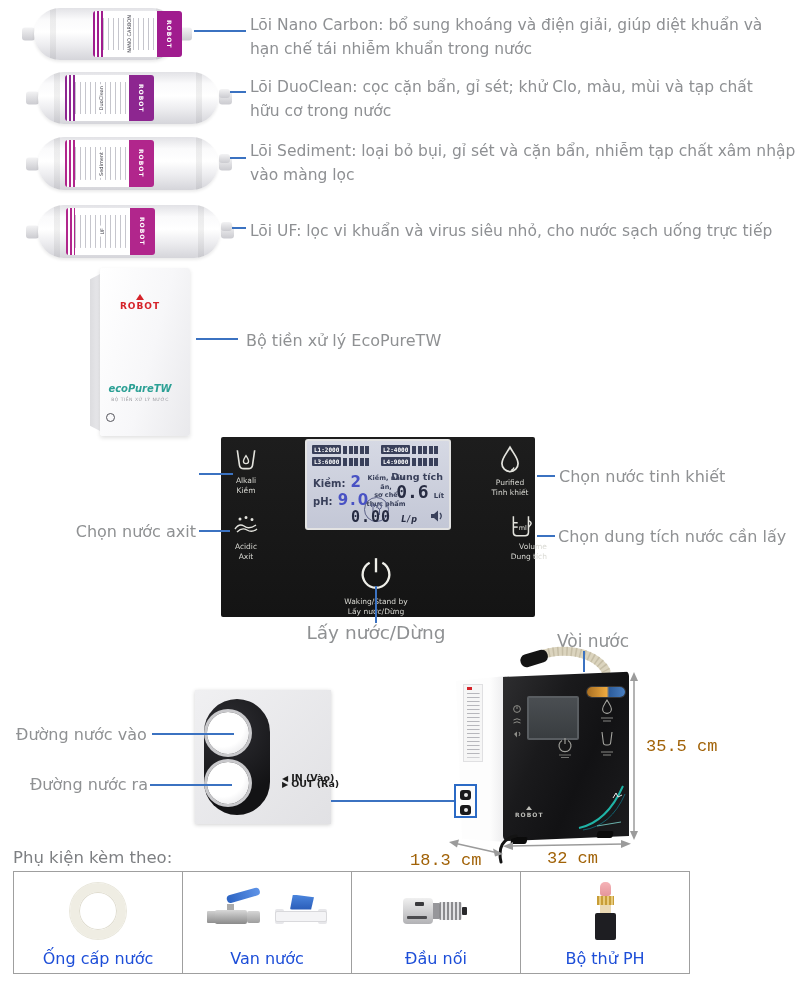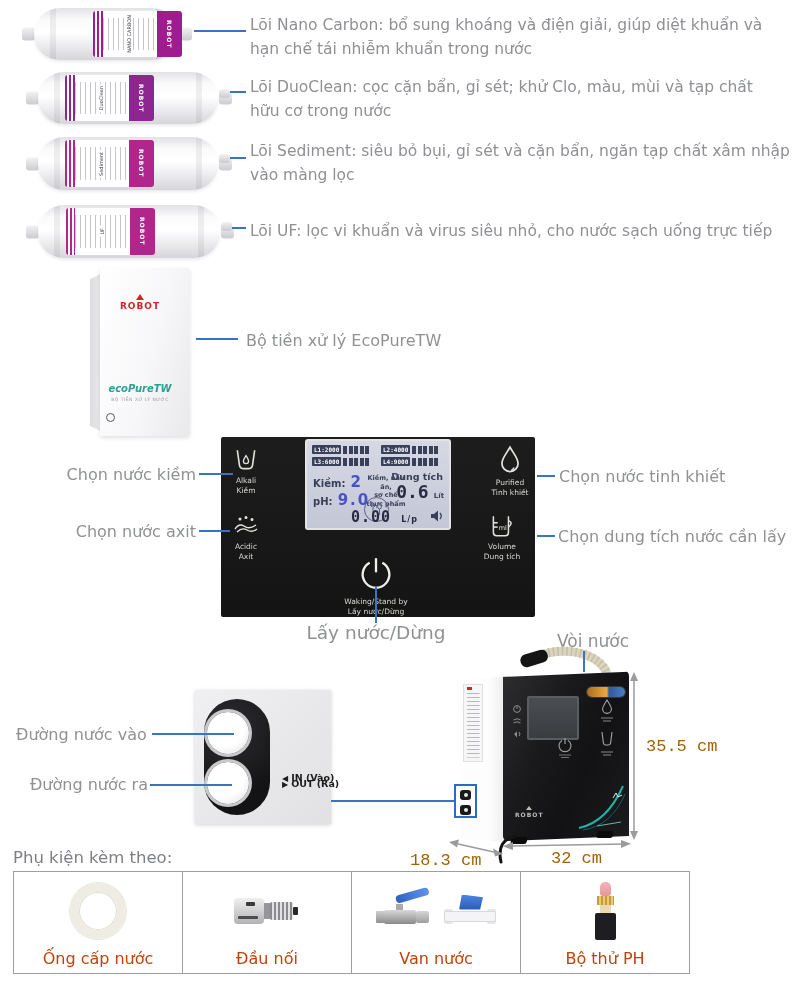--- a/index.html
+++ b/index.html
@@ -52,21 +52,21 @@
     background:linear-gradient(180deg,#d6d9e4,#c3c7d6); overflow:hidden; }
   .liferow { position:absolute; display:flex; align-items:center; gap:2px; }
   .lbadge { font-size:6px; font-weight:bold; font-family:"DejaVu Sans Mono",monospace; background:#39405a; color:#fff; padding:1px 2px; border-radius:1px; }
   .lbars { display:flex; gap:1.5px; }
   .lbars i { display:block; width:4px; height:8px; background:#39405a; }
   .lcdlabel { font-size:10px; font-weight:bold; color:#39405a; }
   .lcdblue { font-size:15px; font-weight:bold; color:#4952c4; }
   .lcdmode { position:absolute; left:54px; top:33px; width:50px; text-align:center; font-size:6.5px; line-height:8.5px; color:#39405a; font-weight:bold; }
   .utcircle { position:absolute; left:57px; top:56px; width:25px; height:25px; border:1.5px solid #5c6287; border-radius:50%; display:flex; align-items:center; justify-content:center; }
   .flow { position:absolute; left:44px; bottom:2px; font-family:"DejaVu Sans Mono",monospace; font-weight:bold; font-size:15px; color:#272c42; letter-spacing:1px; }
-  .flow small { font-size:8px; font-family:"DejaVu Sans","Liberation Sans",sans-serif; }
+  .flow small { font-size:8px; font-family:"DejaVu Sans","Liberation Sans",sans-serif;font-style:italic; }
   .pbtn { position:absolute; width:50px; text-align:center; color:#d9d9d3; }
   .pbtn .txt { font-size:7.5px; line-height:10px; margin-top:3px; }
   .pbtn svg { display:block; margin:0 auto; }
 
   
   .connpanel { position:absolute; left:195px; top:690px; width:136px; height:134px;
     background:linear-gradient(135deg,#f0f0f2,#e1e1e4); box-shadow:0 1px 4px rgba(0,0,0,.18); }
   .stadium { position:absolute; left:9px; top:9px; width:66px; height:116px; border-radius:33px;
     background:radial-gradient(circle at 35% 25%,#2e2e33,#131315 70%); }
   .port { position:absolute; left:12px; width:42px; height:42px; border-radius:50%;
@@ -93,21 +93,21 @@
   .foot { position:absolute; height:7px; width:16px; background:#0b0b0b; border-radius:2px; }
   .blue-box { position:absolute; left:454px; top:784px; width:23px; height:34px; border:2px solid #2b6ac5; z-index:5; }
   .blue-box .dp { position:absolute; left:4px; width:11px; height:10px; background:#19191b; border-radius:3px; }
   .blue-box .dp::after { content:""; position:absolute; left:3.5px; top:3px; width:4px; height:4px; background:#e8e8e8; border-radius:50%; }
 
   
   .acc-table { position:absolute; left:13px; top:871px; width:677px; height:103px; border:1px solid #9f9f9f; display:flex; background:#fff; }
   .acc-cell { flex:1; border-right:1px solid #9f9f9f; display:flex; flex-direction:column; align-items:center; justify-content:flex-end; padding-bottom:5px; position:relative; }
   .acc-cell:last-child { border-right:none; }
   .acc-img { flex:1; display:flex; align-items:center; justify-content:center; width:100%; }
-  .acc-label { font-size:16px; color:#c2410c; }
+  .acc-label { font-size:16px; color:#1d4ed8; }
 
   .ring { width:56px; height:56px; border-radius:50%; border:9px solid #efede3; box-shadow:inset 0 0 0 1px #dfdccf, 0 0 0 1px #e9e7dc; }
 
   .valves { display:flex; align-items:center; gap:12px; }
   .bvalve { position:relative; width:56px; height:34px; }
   .bvalve .bbody { position:absolute; left:8px; top:16px; width:32px; height:14px; background:linear-gradient(180deg,#d8d8d8,#8a8a8a); border-radius:2px; }
   .bvalve .bnutl { position:absolute; left:0; top:17px; width:10px; height:12px; background:linear-gradient(180deg,#cfcfcf,#909090); border-radius:1px; }
   .bvalve .bnutr { position:absolute; left:40px; top:17px; width:13px; height:12px; background:linear-gradient(180deg,#d6d6d6,#9e9e9e); border-radius:2px; }
   .bvalve .bstem { position:absolute; left:20px; top:10px; width:7px; height:8px; background:#ababab; }
   .bvalve .bhandle { position:absolute; left:20px; top:2px; width:34px; height:8px; border-radius:4px;
@@ -181,21 +181,21 @@
       <div class="bar"></div>
       <div class="txt">
           <span>Sediment</span>
         </div>
       <div class="brand">
           <span>ROBOT</span>
         </div>
     </div>
   </div>
   <div class="cline" style="left:230px;top:157px;width:16px;"></div>
-  <div class="para" style="left:250px;top:139px;width:546px;">Lõi Sediment: siêu bỏ bụi, gỉ sét và cặn bẩn, ngăn tạp chất xâm nhập vào màng lọc</div>
+  <div class="para" style="left:250px;top:139px;width:546px;">Lõi Sediment: loại bỏ bụi, gỉ sét và cặn bẩn, nhiễm tạp chất xâm nhập vào màng lọc</div>
 
   <div class="cart" style="left:26px;top:205px;width:208px;height:53px;--pc:#b1268c">
     <div class="noz l"></div>
     <div class="noz r"></div>
     <div class="noz r2"></div>
     <div class="body"></div>
     <div class="label" style="left:19%;width:43%;">
       <div class="bar"></div>
       <div class="txt">
           <span>UF</span>
@@ -321,21 +321,21 @@
     <div class="pbtn" style="left:264px;top:8px;">
       <svg width="28" height="30" viewBox="0 0 24 26" fill="none" stroke="#e3e3dd" stroke-width="1.5">
         <path d="M12 2 C8.5 8 5 11.5 5 16 A7 7 0 0 0 19 16 C19 11.5 15.5 8 12 2 Z"></path>
         <path d="M15.5 19.5 Q14.8 21.4 13 22" stroke-width="1.2"></path>
       </svg>
       <div class="txt">
         <div>Purified</div>
         <div>Tinh khiết</div>
       </div>
     </div>
-    <div class="pbtn" style="left:256px;top:76px;">
+    <div class="pbtn" style="left:276px;top:76px;text-align:right;">
       <svg width="28" height="26" viewBox="0 0 26 24" fill="none" stroke="#e3e3dd" stroke-width="1.4">
         <path d="M5 3 V18 Q5 21 8 21 H16 Q19 21 19 18 V3"></path>
         <path d="M19 7 Q24 9 19 13"></path>
         <line x1="5" y1="9" x2="9" y2="9"></line>
           <line x1="5" y1="13" x2="9" y2="13"></line>
         <text x="10" y="16" font-size="6" fill="#e3e3dd" stroke="none" font-family="DejaVu Sans">ml</text>
       </svg>
       <div class="txt">
         <div>Volume</div>
         <div>Dung tích</div>
@@ -346,21 +346,20 @@
         <path d="M8.2 5.2 A8 8 0 1 0 15.8 5.2"></path>
         <line x1="12" y1="2.5" x2="12" y2="11"></line>
       </svg>
       <div class="txt">
         <div>Waking/Stand by</div>
         <div>Lấy nước/Dừng</div>
       </div>
     </div>
   </div>
 
-  <div class="callout" style="left:18px;top:464px;width:178px;text-align:right;">Chọn nước kiềm</div>
   <div class="cline" style="left:199px;top:473px;width:34px;"></div>
   <div class="callout" style="left:18px;top:521px;width:178px;text-align:right;">Chọn nước axit</div>
   <div class="cline" style="left:199px;top:530px;width:31px;"></div>
   <div class="cline" style="left:537px;top:475px;width:18px;"></div>
   <div class="callout" style="left:559px;top:466px;">Chọn nước tinh khiết</div>
   <div class="cline" style="left:537px;top:535px;width:18px;"></div>
   <div class="callout" style="left:558px;top:526px;">Chọn dung tích nước cần lấy</div>
   <div class="cline-v" style="left:375px;top:586px;height:37px;"></div>
   <div class="callout" style="left:286px;top:622px;width:180px;text-align:center;font-size:18.5px;">Lấy nước/Dừng</div>
 
@@ -445,48 +444,35 @@
     <line x1="8" y1="7" x2="8" y2="161" stroke="#9b9b9b" stroke-width="1.5"></line>
     <polygon points="8,0 4,9 12,9" fill="#9b9b9b"></polygon>
       <polygon points="8,168 4,159 12,159" fill="#9b9b9b"></polygon>
   </svg>
   <div class="dimtxt" style="left:646px;top:737px;">35.5 cm</div>
   <svg style="position:absolute;left:503px;top:839px;" width="128" height="14" viewBox="0 0 128 14">
     <line x1="7" y1="7" x2="121" y2="5" stroke="#9b9b9b" stroke-width="1.5"></line>
     <polygon points="0,7.3 10,3 10,11" fill="#9b9b9b"></polygon>
       <polygon points="128,4.8 118,1 118,9" fill="#9b9b9b"></polygon>
   </svg>
-  <div class="dimtxt" style="left:530px;top:849px;width:72px;text-align:right;">32 cm</div>
+  <div class="dimtxt" style="left:547px;top:849px;width:72px;text-align:left;">32 cm</div>
   <svg style="position:absolute;left:449px;top:837px;" width="54" height="22" viewBox="0 0 54 22">
     <line x1="7" y1="6.5" x2="47" y2="15.5" stroke="#9b9b9b" stroke-width="1.5"></line>
     <polygon points="0,5 10,2.5 8,10.5" fill="#9b9b9b"></polygon>
       <polygon points="54,17 44,11.5 46,19.5" fill="#9b9b9b"></polygon>
   </svg>
   <div class="dimtxt" style="left:410px;top:851px;">18.3 cm</div>
 
   <div class="callout" style="left:13px;top:847px;color:#7d7f82;font-size:16.5px;">Phụ kiện kèm theo:</div>
   <div class="acc-table">
     <div class="acc-cell">
       <div class="acc-img">
           <div class="ring"></div>
         </div>
       <div class="acc-label">Ống cấp nước</div>
-    </div>
-    <div class="acc-cell">
-      <div class="acc-img">
-        <div class="conn">
-          <div class="cbody"></div>
-            <div class="cslot"></div>
-            <div class="cslot2"></div>
-            <div class="ccollar"></div>
-            <div class="cthread"></div>
-            <div class="ctip"></div>
-        </div>
-      </div>
-      <div class="acc-label">Đầu nối</div>
     </div>
     <div class="acc-cell">
       <div class="acc-img">
         <div class="valves">
           <div class="bvalve">
             <div class="bhandle"></div>
               <div class="bstem"></div>
               <div class="bnutl"></div>
               <div class="bbody"></div>
               <div class="bnutr"></div>
@@ -496,20 +482,33 @@
               <div class="wcapl"></div>
               <div class="wcapr"></div>
               <div class="wbody"></div>
           </div>
         </div>
       </div>
       <div class="acc-label">Van nước</div>
     </div>
     <div class="acc-cell">
       <div class="acc-img">
+        <div class="conn">
+          <div class="cbody"></div>
+            <div class="cslot"></div>
+            <div class="cslot2"></div>
+            <div class="ccollar"></div>
+            <div class="cthread"></div>
+            <div class="ctip"></div>
+        </div>
+      </div>
+      <div class="acc-label">Đầu nối</div>
+    </div>
+    <div class="acc-cell">
+      <div class="acc-img">
         <div class="phkit">
           <div class="bulb"></div>
             <div class="band"></div>
             <div class="glass"></div>
             <div class="bottle"></div>
         </div>
       </div>
       <div class="acc-label">Bộ thử PH</div>
     </div>
   </div>

